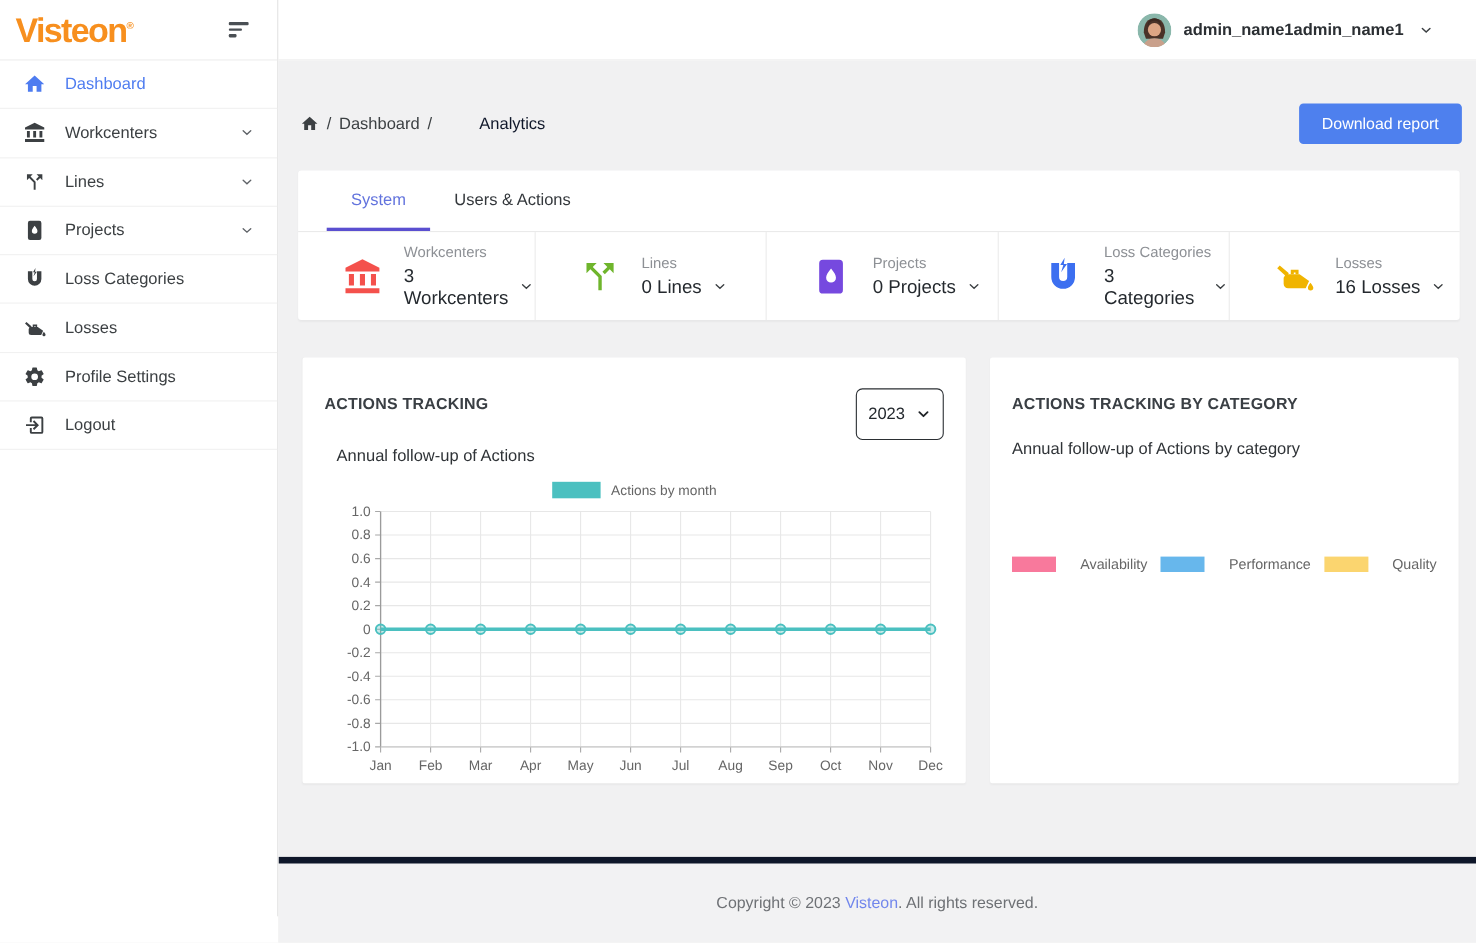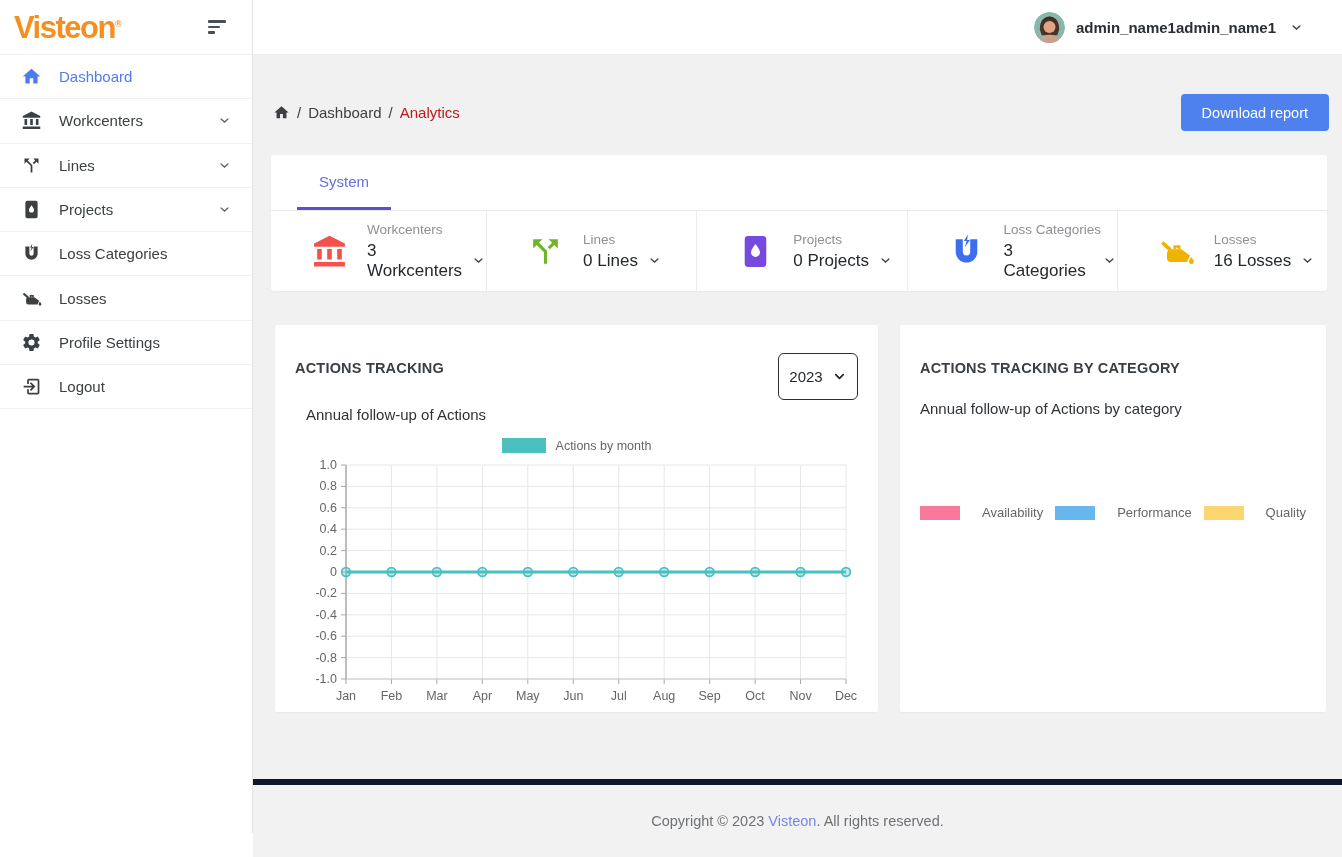--- a/index.html
+++ b/index.html
@@ -37,21 +37,21 @@
   
   .main { position:absolute; left:253px; top:55px; right:0; bottom:0; background:#f1f1f2;
     display:flex; flex-direction:column; overflow:hidden; }
   .breadcrumb-row { display:flex; align-items:center; justify-content:space-between;
     padding:39px 13px 0 20px; }
   .breadcrumb { display:flex; align-items:center; gap:7px; font-size:15px; color:#3c4043; }
   .breadcrumb .home-ic { display:flex; color:#3c4043; }
   .breadcrumb .home-ic svg { width:17px; height:17px; }
   .breadcrumb .sep { color:#3c4043; }
   .breadcrumb .crumb-link { color:#3c4043; }
-  .breadcrumb .crumb-current { color:#b91c1c; }
+  .breadcrumb .crumb-current { color:#0f172a;margin-left:36px; }
   .download-btn { background:#4e80ee; color:#fff; border:none; border-radius:4px;
     height:37px; padding:0 21px; font-size:14.5px; font-family:inherit; cursor:pointer; }
   
   .tabs-card { margin:24px 15px 0 18px; background:#fff; border-radius:3px; box-shadow:0 1px 2px rgba(0,0,0,0.04); }
   .tabs-row { height:56px; display:flex; align-items:stretch; padding-left:26px; border-bottom:1px solid #eaeaea; }
   .tab { display:flex; align-items:center; padding:0 22px; font-size:15px; color:#34383c;
     cursor:pointer; border-bottom:3px solid transparent; }
   .tab.active { color:#6273dd; border-bottom-color:#5a4fd0; }
   .stats-row { display:flex; height:80px; }
   .stat { flex:1; display:flex; align-items:center; padding-left:40px; gap:19px; cursor:default; }
@@ -222,20 +222,21 @@
       <span class="crumb-link">Dashboard</span>
       <span class="sep">/</span>
       <span class="crumb-current">Analytics</span>
     </div>
     <button class="download-btn">Download report</button>
   </div>
 
   <div class="tabs-card">
     <div class="tabs-row">
       <div class="tab active">System</div>
+      <div class="tab">Users &amp; Actions</div>
     </div>
     <div class="stats-row" id="stats-row">
         <div class="stat">
           <span class="s-ico" style="color:#f4514c">
             <svg viewBox="0 0 24 24" fill="currentColor">
               <path d="M12 1.8L2 6.8v2.1h20V6.8L12 1.8zM4 10.4v6.8h3v-6.8H4zm6.5 0v6.8h3v-6.8h-3zm6.5 0v6.8h3v-6.8h-3zM2 18.8v3h20v-3H2z"></path>
             </svg>
           </span>
           <span>
             <div class="s-label">Workcenters</div>

